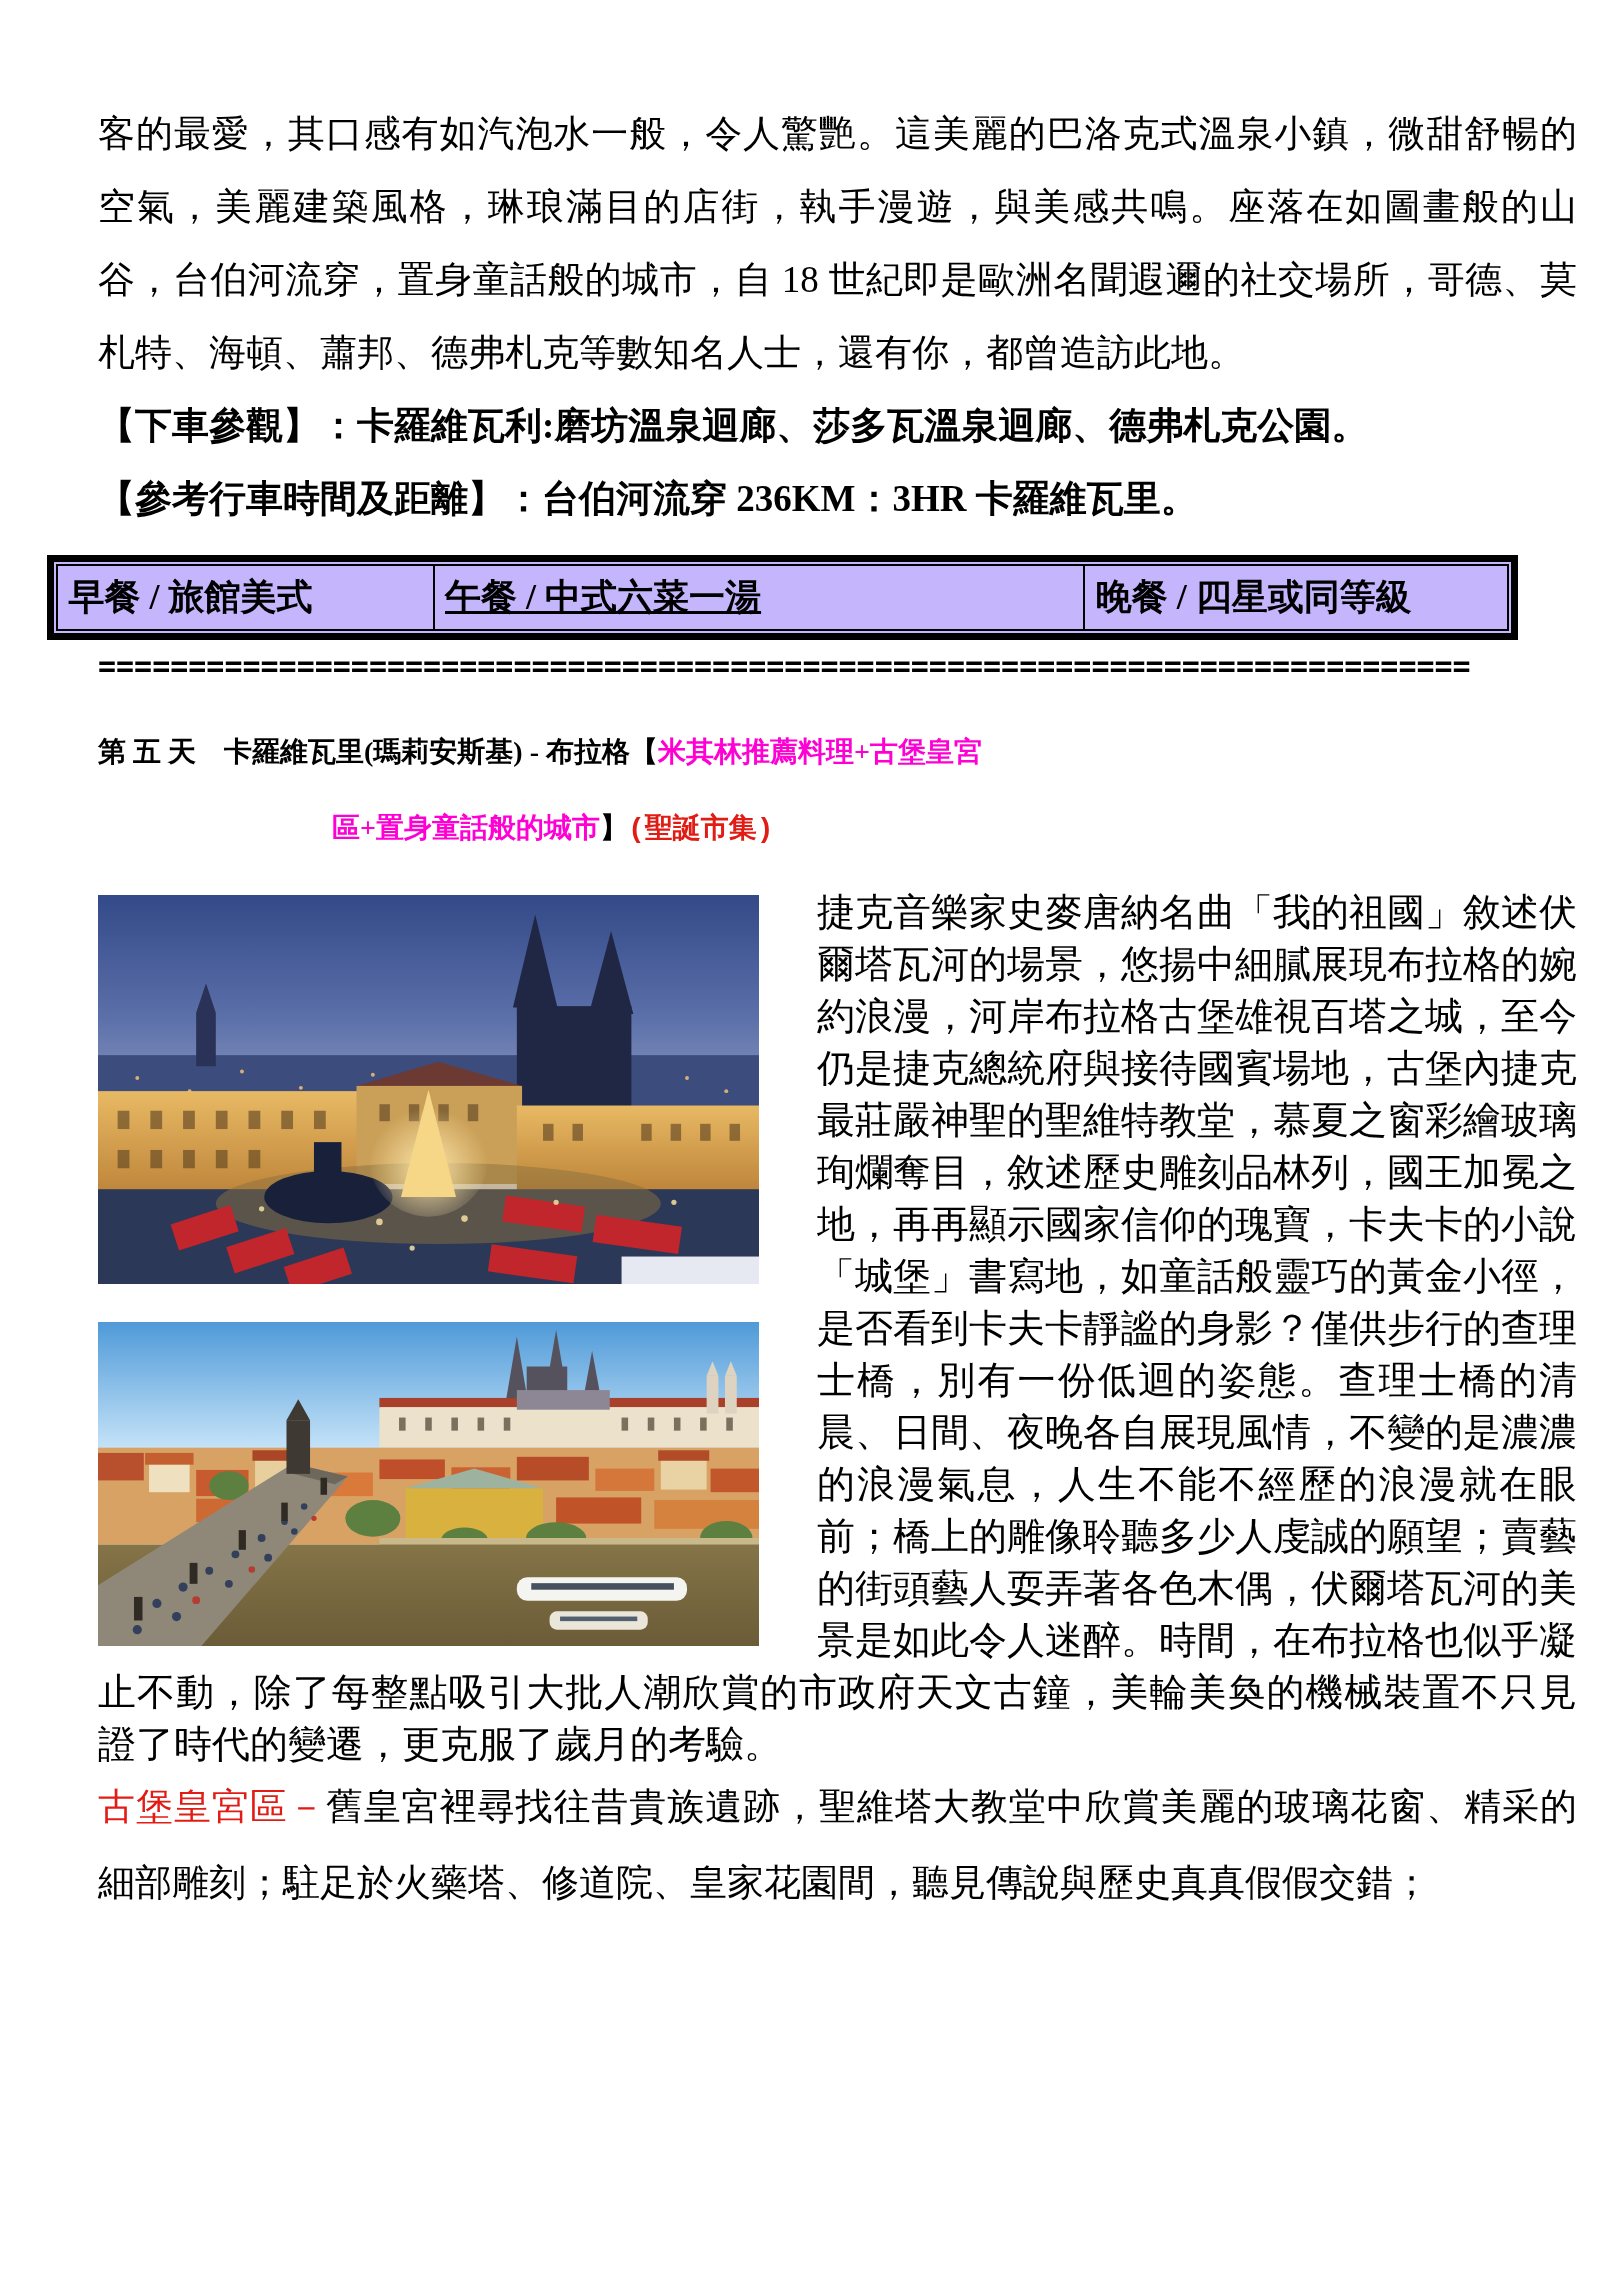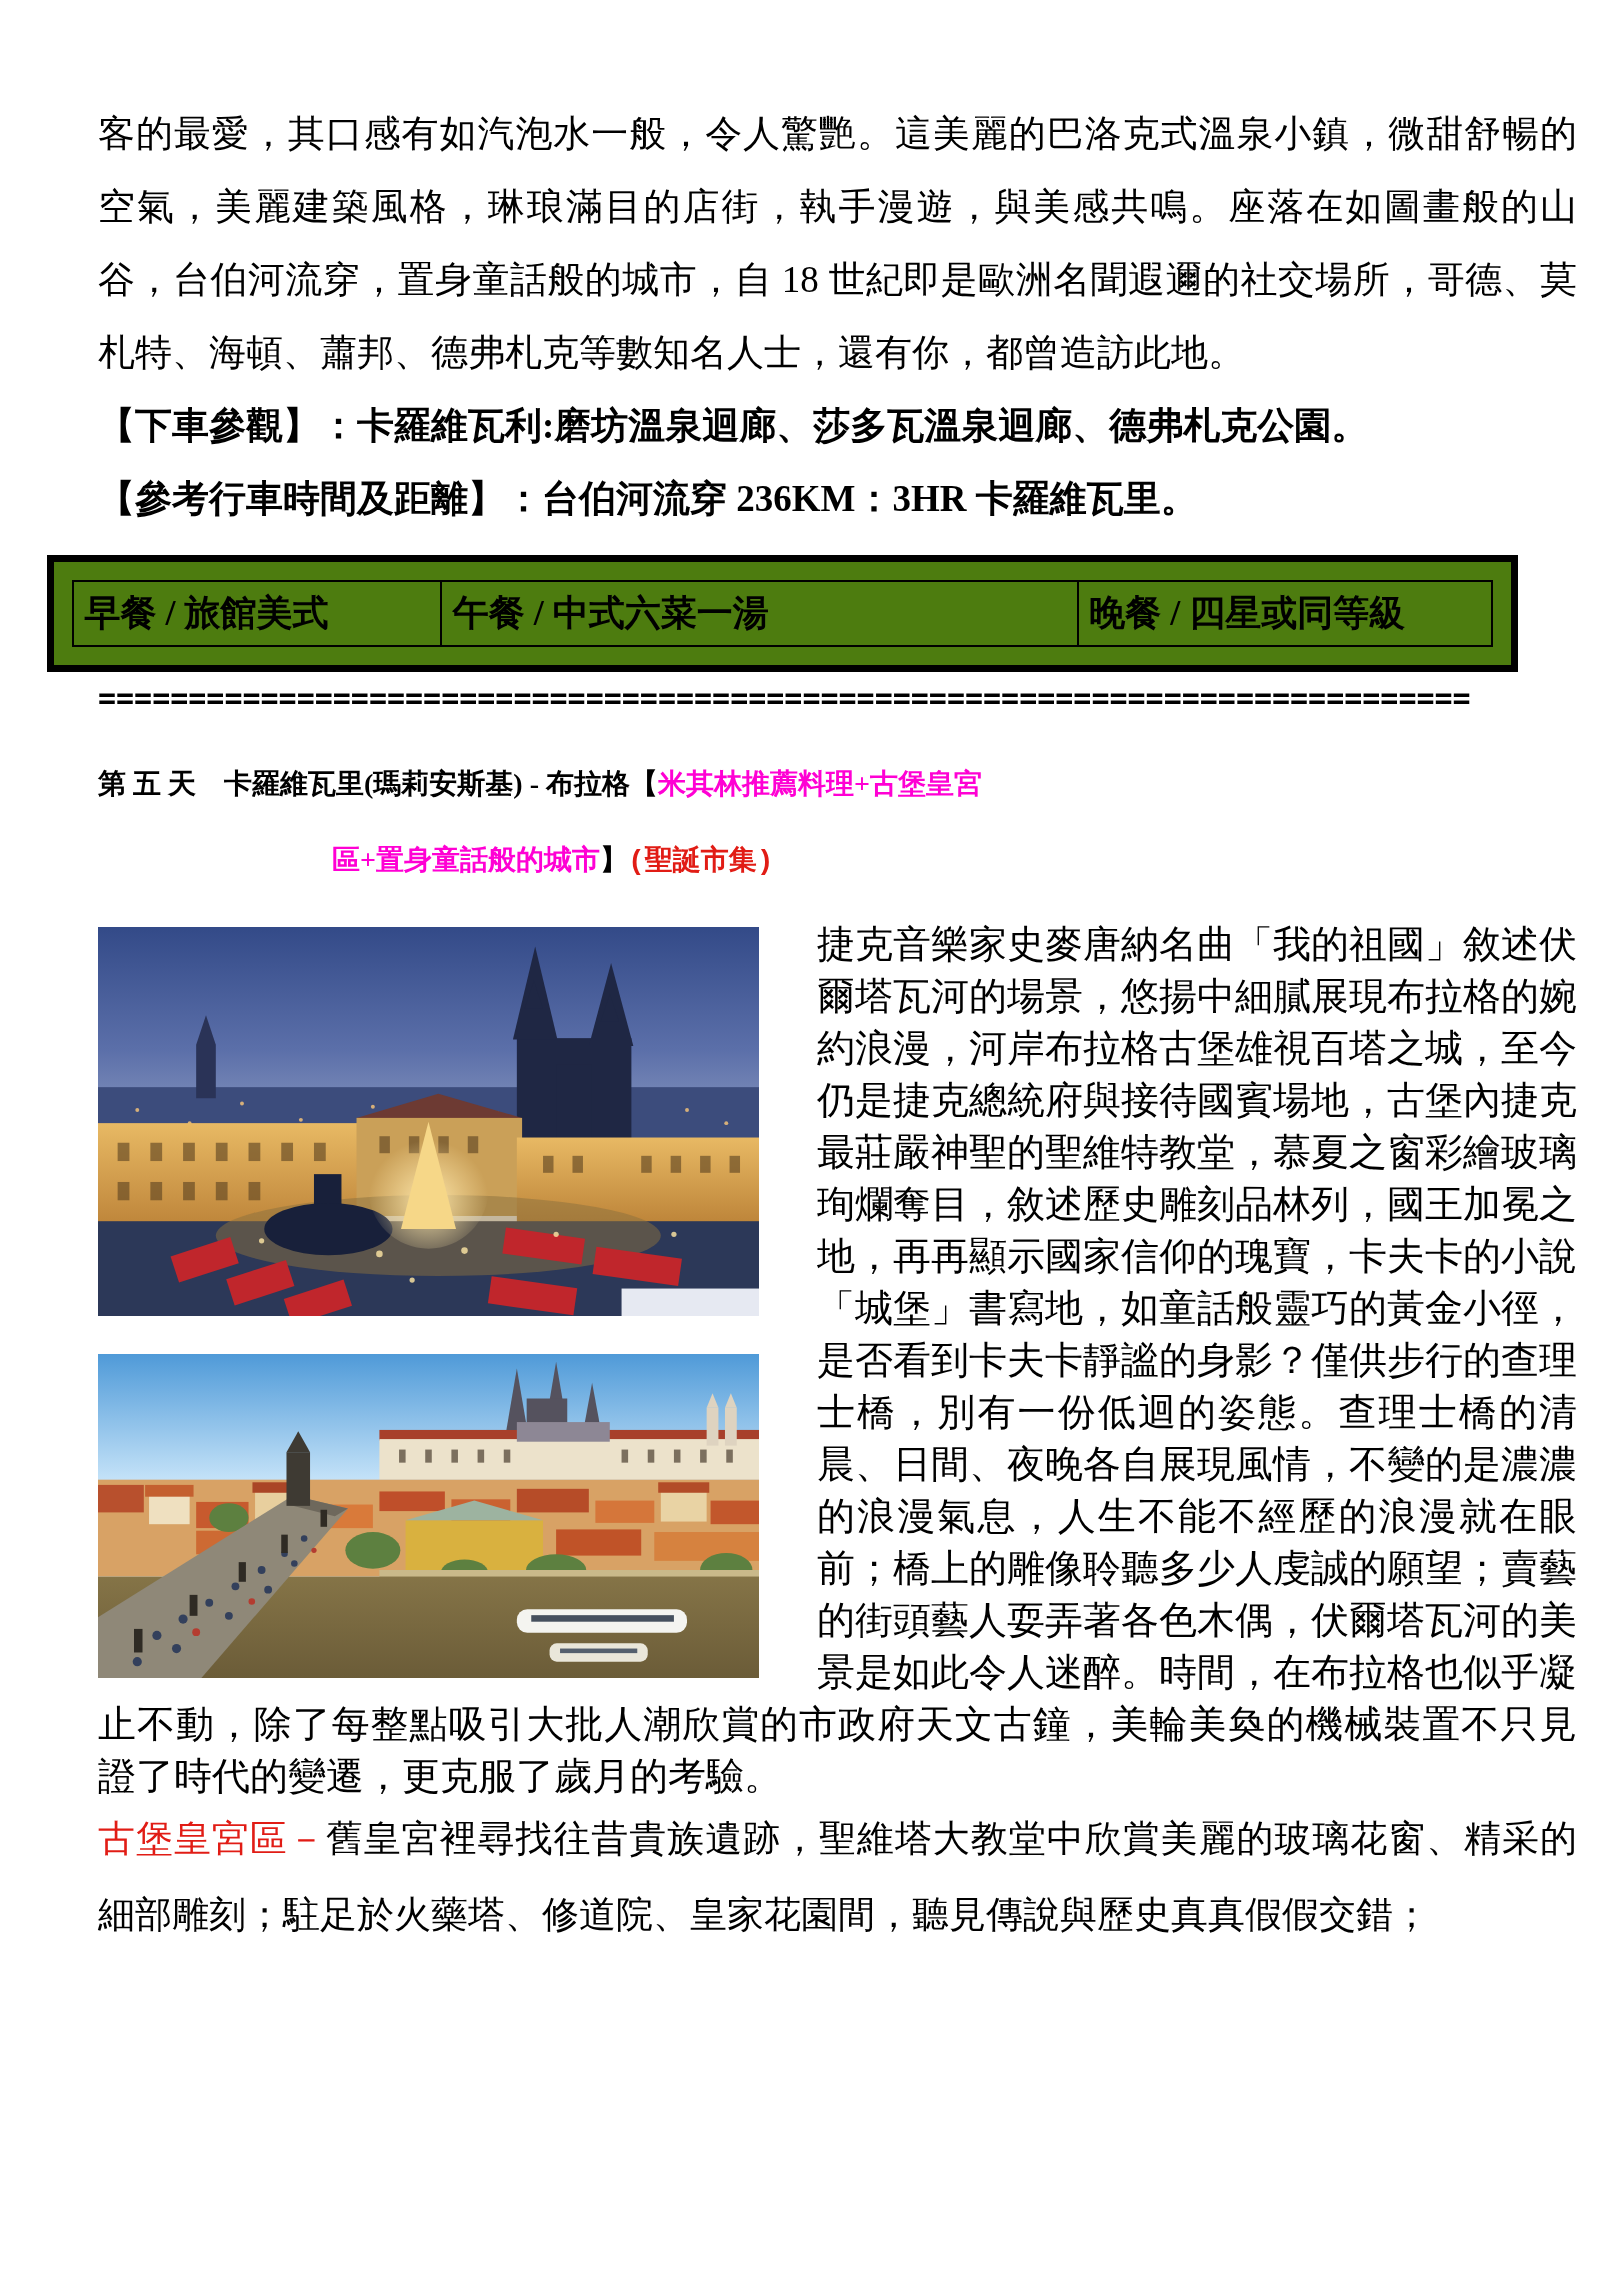--- a/index.html
+++ b/index.html
@@ -8,26 +8,26 @@
     font-family:"Liberation Serif","DejaVu Serif",serif;
   }
   .page{padding:97px 45px 0 98px;}
   p{margin:0;}
   .body-text{font-size:37px;line-height:73px;text-align:justify;}
   .bold{font-weight:bold;}
 
   
   .tbl-outer{
     margin:19.6px 0 0 -51px;width:1471px;box-sizing:border-box;
-    border:7.9px solid #000;padding:18px;background:#4d7c0f;
+    border:7.9px solid #000;padding:2px;background:#c4b5fd;
   }
   table{width:100%;border-collapse:collapse;font-weight:bold;font-size:36px;font-family:inherit;table-layout:fixed;}
   td{border:2.6px solid #000;padding:3.9px 10.5px;height:56px;vertical-align:middle;overflow:hidden;white-space:nowrap;}
   .c1{width:25.6%;}
-  .c2{width:45.4%;}
+  .c2{width:45.4%;text-decoration:underline;}
   .c3{width:29.0%;}
   tr.lodging-row td{border-top:4.6px solid #000;height:60px;}
 
   .separator{
     margin-top:6.5px;width:1381px;overflow:hidden;white-space:nowrap;
     font-family:"DejaVu Sans Mono","Liberation Mono",monospace;
     font-weight:bold;font-size:30px;line-height:38px;
   }
 
   .day-heading{margin:29px 0 0 0;font-size:28px;line-height:76px;font-weight:bold;}

